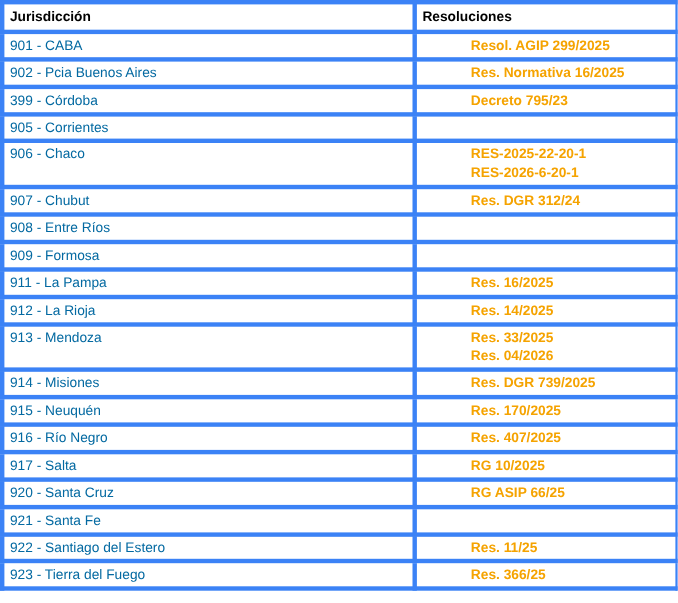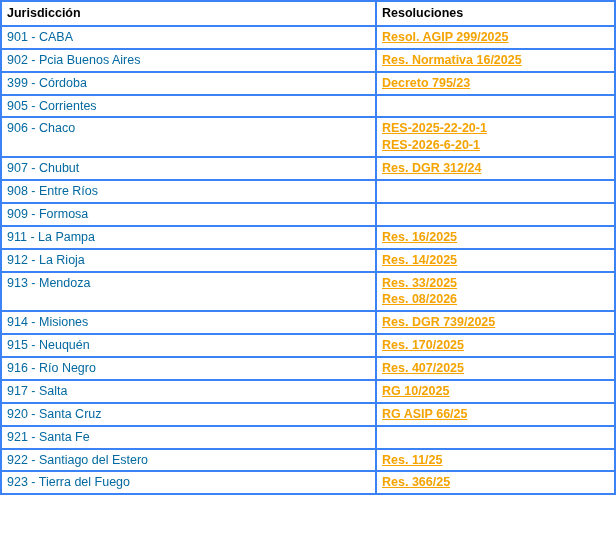--- a/index.html
+++ b/index.html
@@ -19,21 +19,21 @@
     border-collapse: collapse;
     width: 614px;
     table-layout: fixed;
     margin: 0;
   }
   table.jur-table col.col-jur { width: 375px; }
   table.jur-table col.col-res { width: 239px; }
 
   table.jur-table th,
   table.jur-table td {
-    border: 2px solid #3b82f6;
+    border: 4px solid #3b82f6;
     padding: 2px 20px 2px 5px;
     vertical-align: top;
     text-align: left;
     font-size: 12.5px;
     line-height: 1.35;
     height: 17px;
     box-sizing: border-box;
   }
   table.jur-table th {
     font-weight: bold;
@@ -41,22 +41,22 @@
     color: #000000;
     padding-top: 3px;
     padding-bottom: 3px;
   }
   td.res-cell {
     color: #f5a300;
     font-weight: bold;
   }
   td.res-cell .res-line {
     display: block;
-    text-decoration: underline;
     white-space: nowrap;
+    margin-left: 44px;
   }
   td.jur-cell {
     color: #0369a1;
     white-space: nowrap;
   }
   .multi td {
     padding-top: 2px;
     padding-bottom: 2px;
   }
 </style>
@@ -127,21 +127,21 @@
       <tr>
         <td class="jur-cell">912 - La Rioja</td>
         <td class="res-cell">
           <span class="res-line">Res. 14/2025</span>
         </td>
       </tr>
       <tr class="multi">
         <td class="jur-cell">913 - Mendoza</td>
         <td class="res-cell">
           <span class="res-line">Res. 33/2025</span>
-          <span class="res-line">Res. 08/2026</span>
+          <span class="res-line">Res. 04/2026</span>
         </td>
       </tr>
       <tr>
         <td class="jur-cell">914 - Misiones</td>
         <td class="res-cell">
           <span class="res-line">Res. DGR 739/2025</span>
         </td>
       </tr>
       <tr>
         <td class="jur-cell">915 - Neuquén</td>

